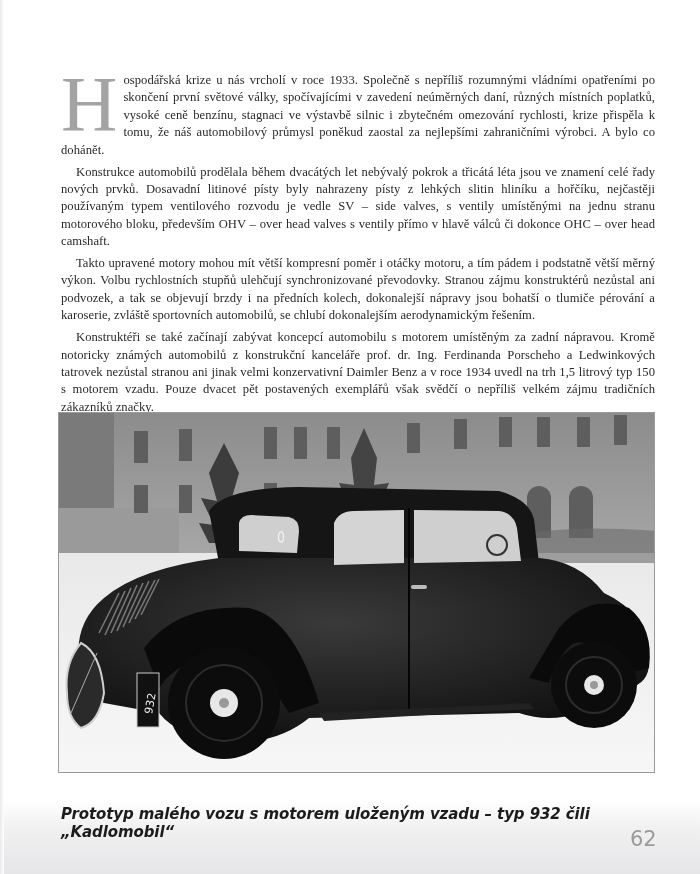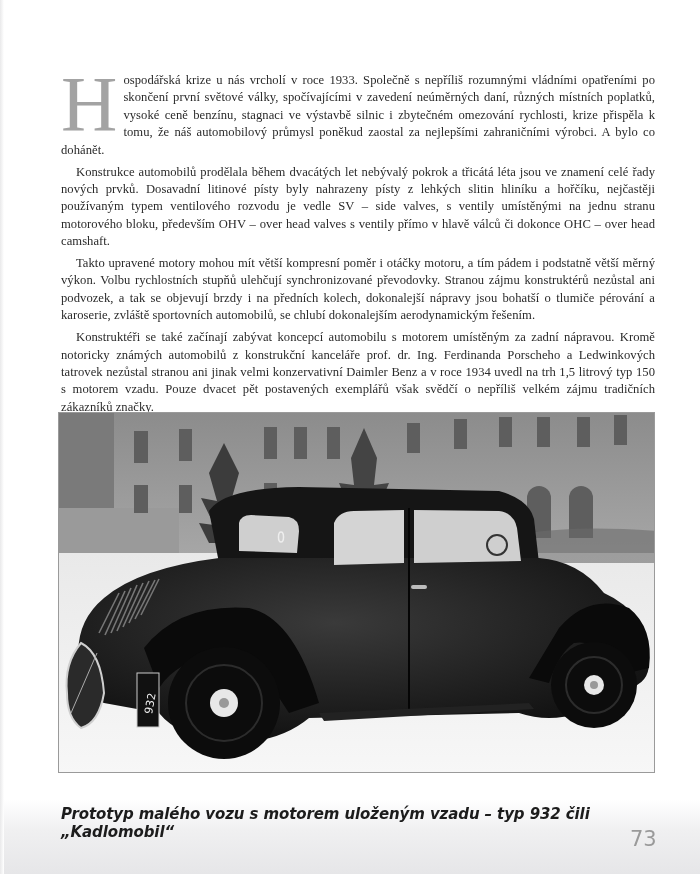--- a/index.html
+++ b/index.html
@@ -142,13 +142,13 @@
       <circle cx="535" cy="272" r="28" fill="none" stroke="#2c2c2c" stroke-width="2"></circle>
       <circle cx="535" cy="272" r="10" fill="#e8e8e8"></circle>
       <circle cx="535" cy="272" r="4" fill="#999"></circle>
     </g>
     <path d="M260 300 L470 290 L475 296 L265 308z" fill="#222"></path>
   </svg>
 </div>
 
 <div class="caption">Prototyp malého vozu s motorem uloženým vzadu – typ 932 čili „Kadlomobil“</div>
 
-<div class="page-number">73</div>
+<div class="page-number">62</div>
 
 </body></html>

